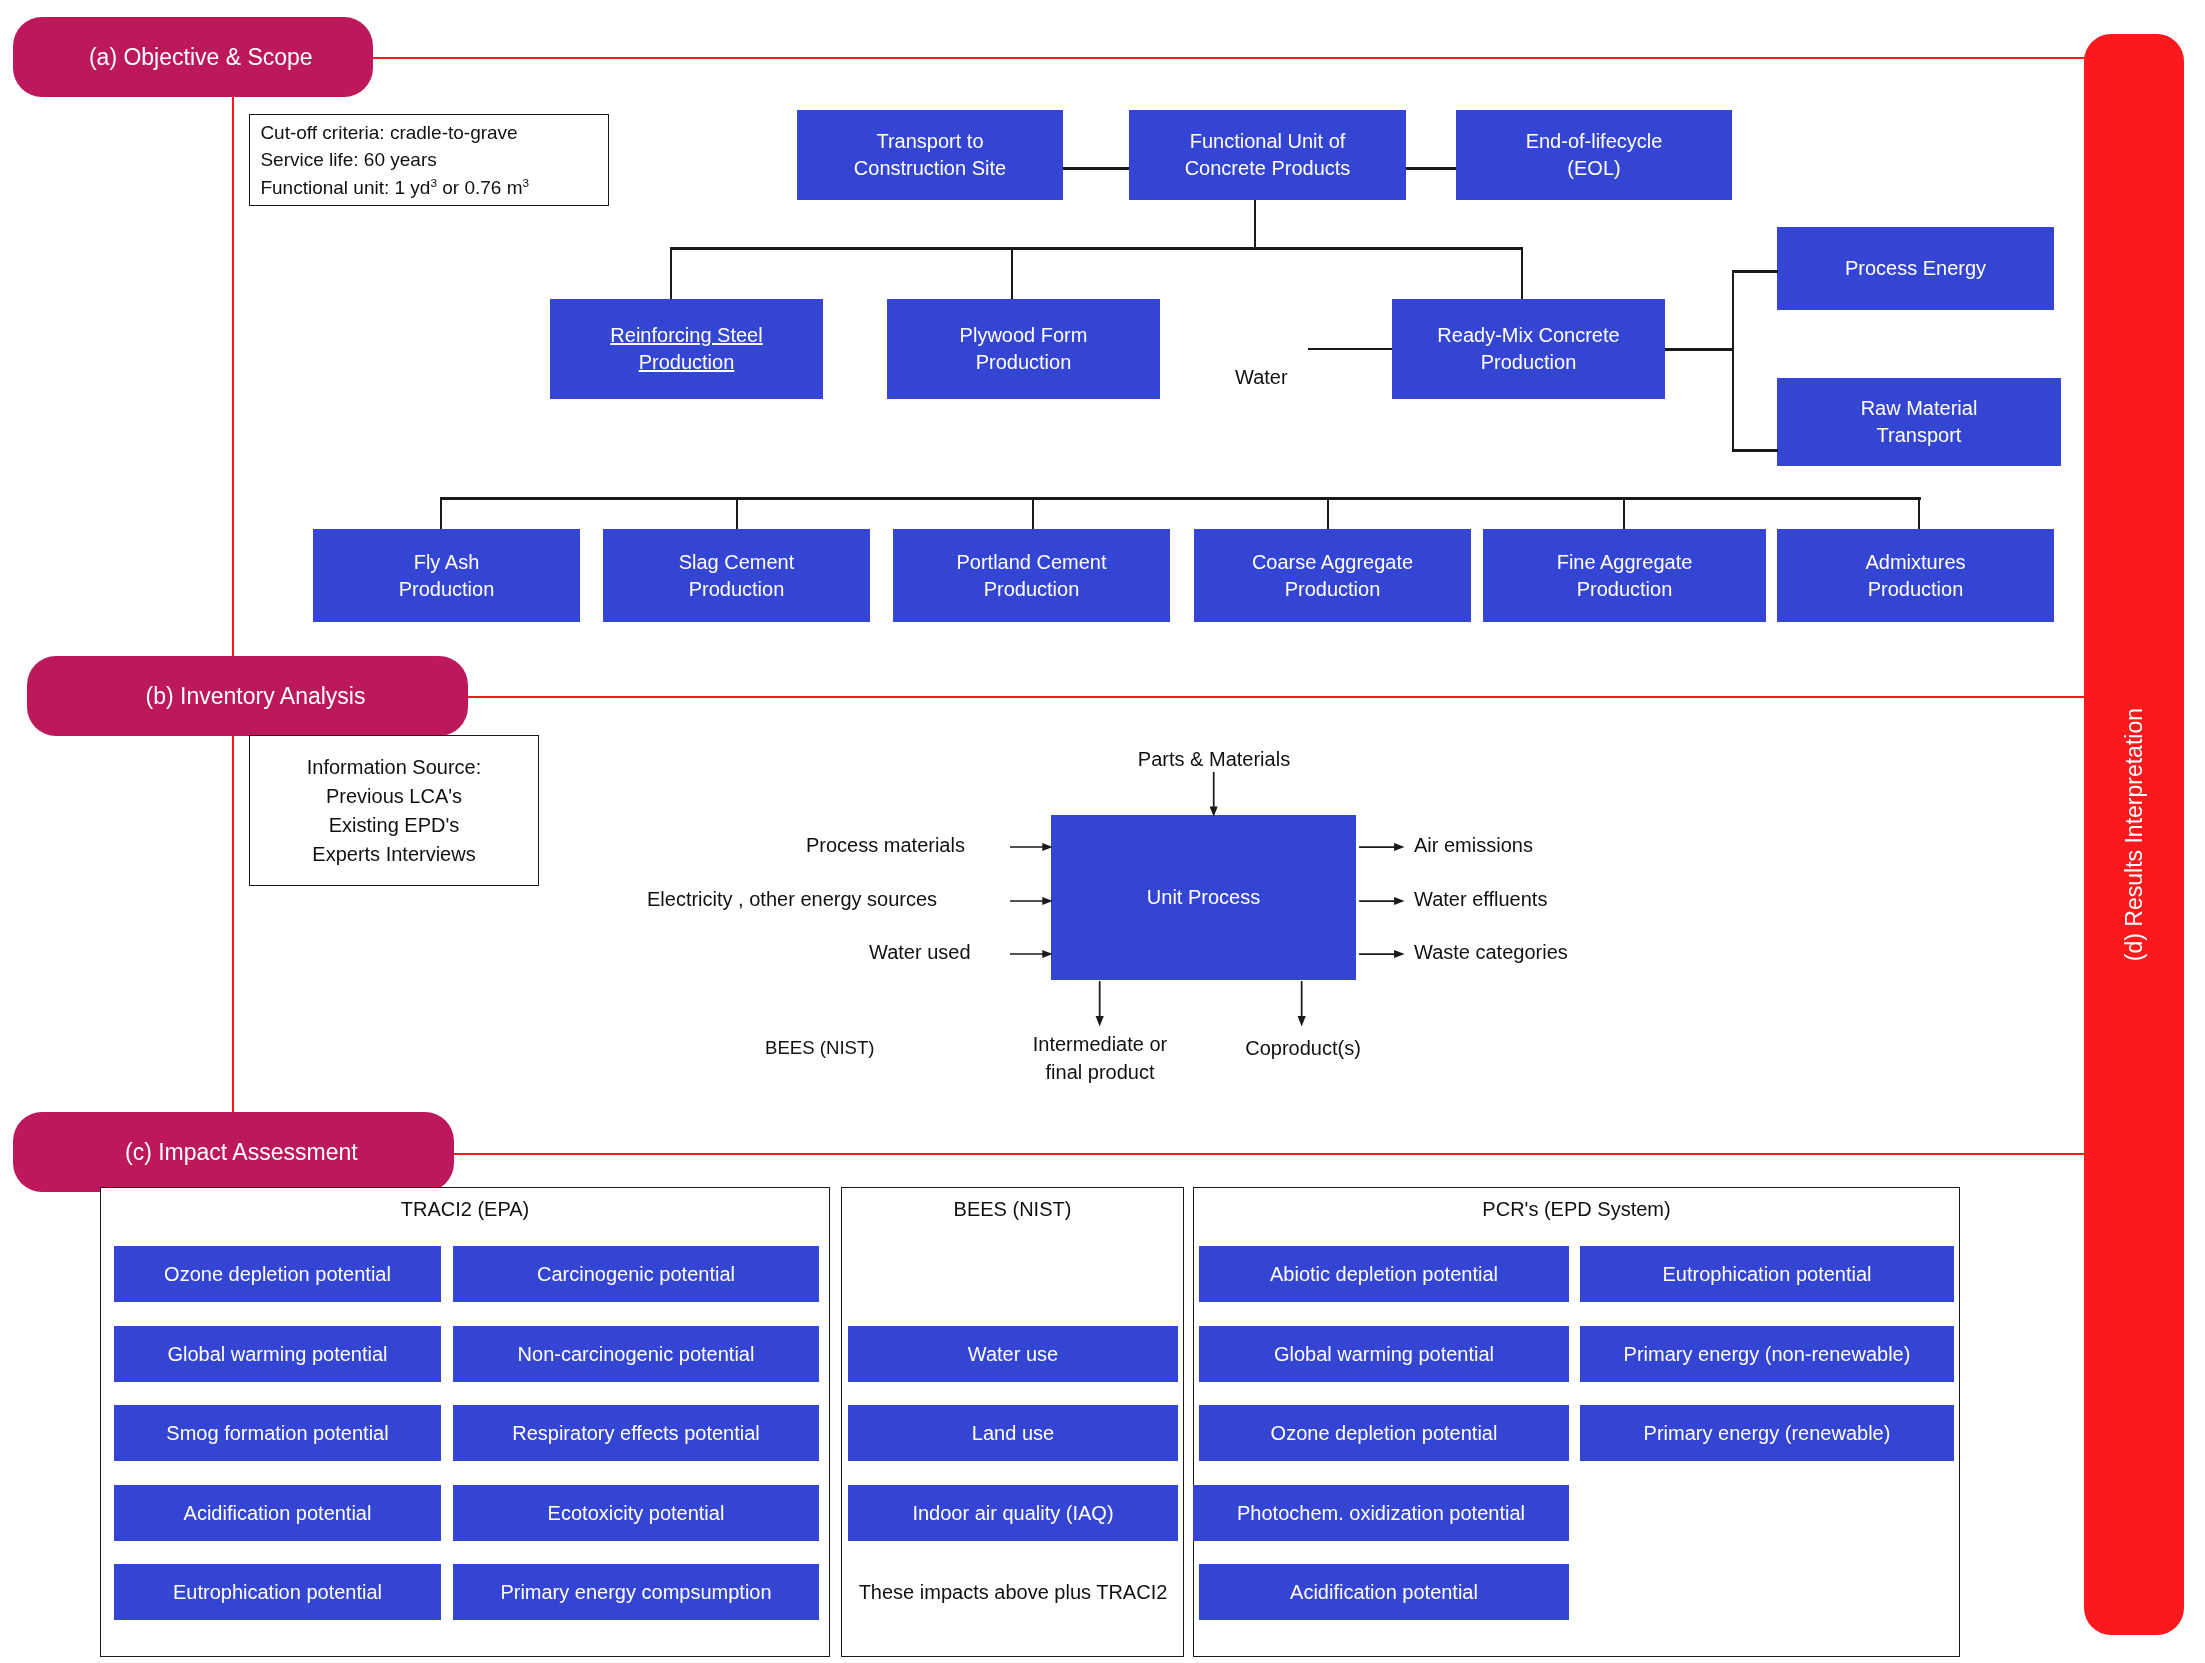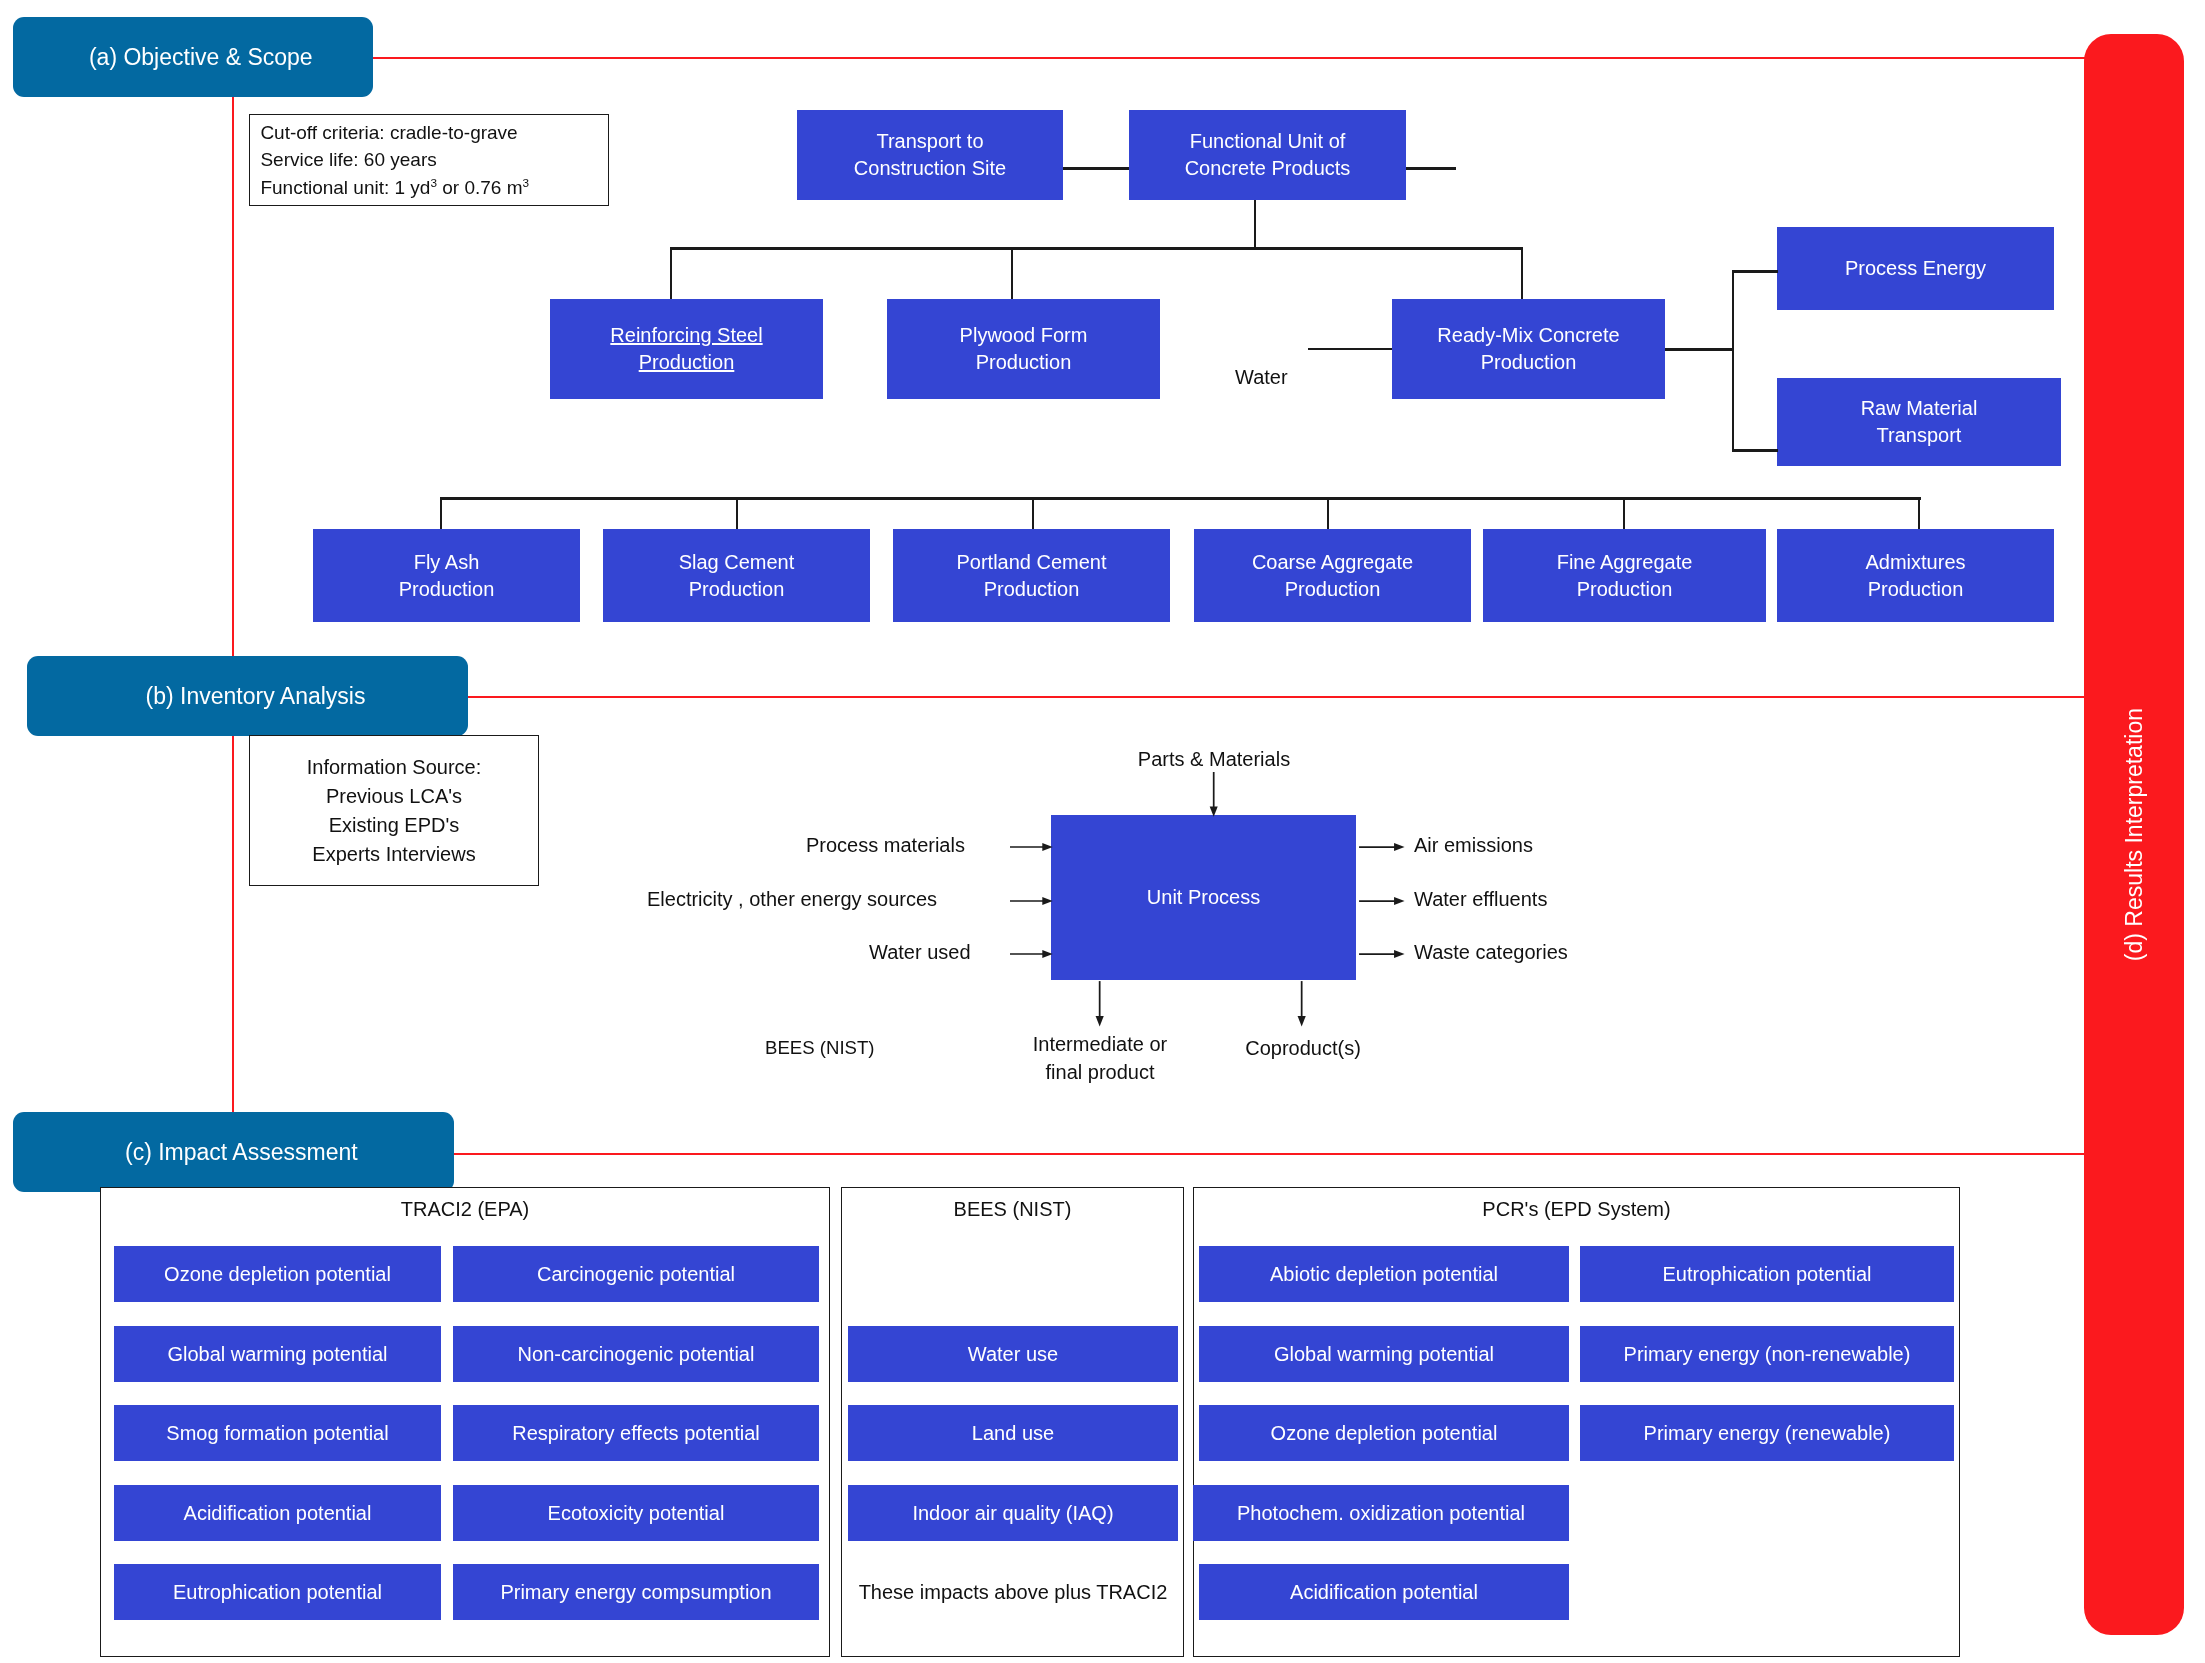--- a/index.html
+++ b/index.html
@@ -17,21 +17,21 @@
     padding:2.3px 4.6px;
   }
   .whitebox{
     position:absolute;box-sizing:border-box;
     background:#ffffff;border:1.7px solid #1a1a1a;color:#111;
     display:flex;flex-direction:column;align-items:center;justify-content:center;
     font-size:20px;line-height:1.45;
   }
   .pill{
     position:absolute;box-sizing:border-box;
-    background:#0369a1;color:#ffffff;border-radius:11px;
+    background:#be185d;color:#ffffff;border-radius:29px;
     display:flex;align-items:center;
     font-size:23px;font-weight:400;
     padding-left:16px;
   }
   .pill span{display:block;width:100%;text-align:center;}
   .vbar{
     position:absolute;box-sizing:border-box;
     background:#FB191E;color:#ffffff;border-radius:27px;
     display:flex;align-items:center;justify-content:center;
   }
@@ -104,20 +104,24 @@
   </div>
 
   <div class="bluebox" style="left:797px;top:110px;width:266px;height:90px;">
     <span style="white-space:pre-line;">Transport to
 Construction Site</span>
   </div>
   <div class="bluebox" style="left:1129px;top:110px;width:277px;height:90px;">
     <span style="white-space:pre-line;">Functional Unit of
 Concrete Products</span>
   </div>
+  <div class="bluebox" style="left:1456px;top:110px;width:276px;height:90px;">
+    <span style="white-space:pre-line;">End-of-lifecycle
+(EOL)</span>
+  </div>
 
   <div class="hline" style="left:1063px;top:167px;width:66px;"></div>
   <div class="hline" style="left:1406px;top:167px;width:50px;"></div>
   <div class="vline" style="left:1254px;top:200px;width:2.3px;height:48px;"></div>
 
   <div class="hline" style="left:670px;top:247px;width:853px;"></div>
   <div class="vline" style="left:670px;top:247px;width:2.3px;height:56px;"></div>
   <div class="vline" style="left:1011px;top:247px;width:2.3px;height:56px;"></div>
   <div class="vline" style="left:1521px;top:247px;width:2.3px;height:56px;"></div>
 

